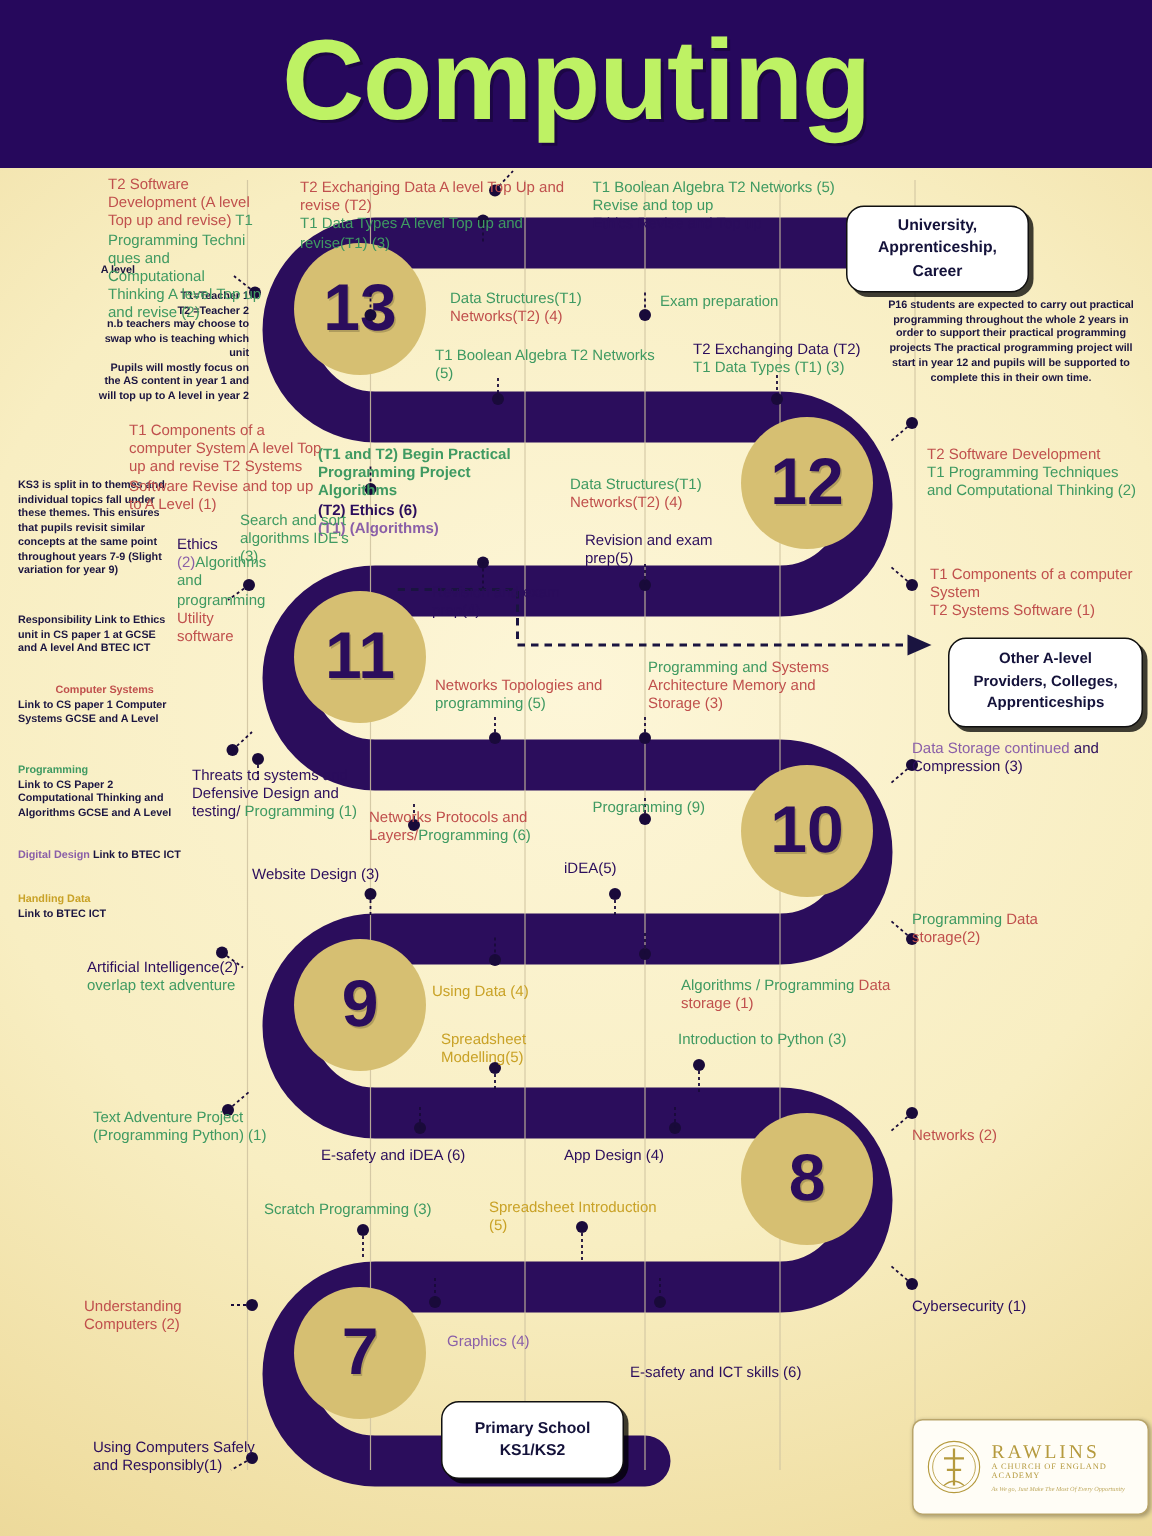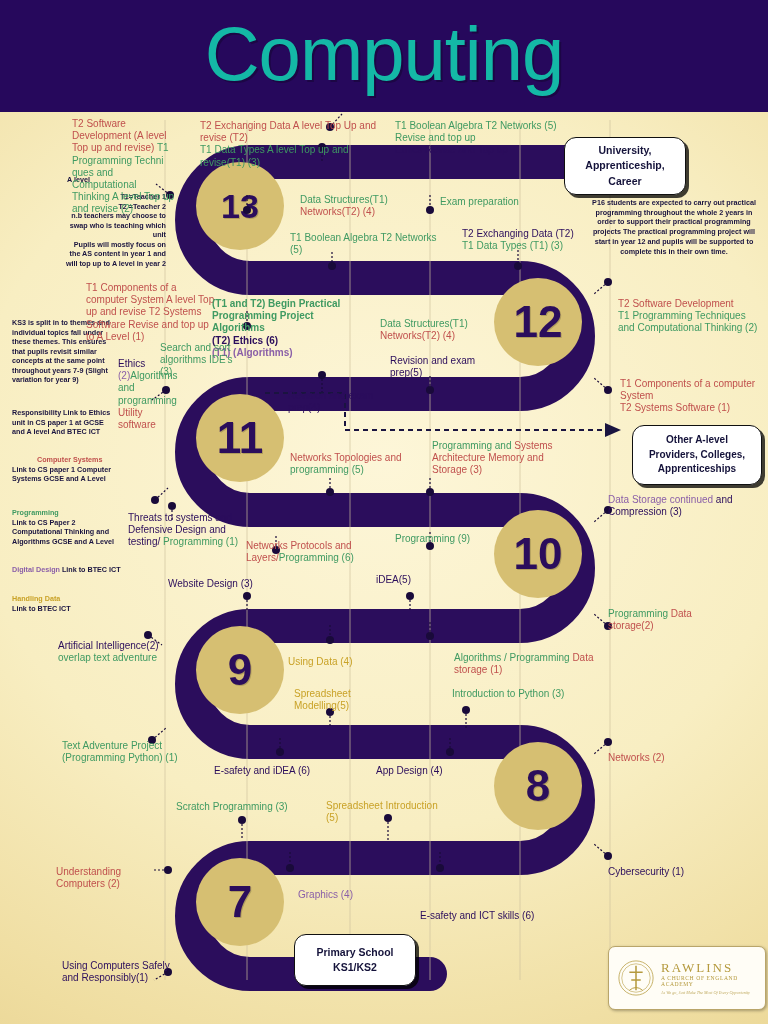--- a/index.html
+++ b/index.html
@@ -15,23 +15,23 @@
     background:
       radial-gradient(ellipse 120% 80% at 50% 45%, #fdf6d8 0%, #f8eec2 45%, #efdda0 75%, #e3cc87 100%);
   }
   
   .header{
     position:absolute;left:0;top:0;width:768px;height:112px;
     background:#26085c;
     display:flex;align-items:center;justify-content:center;
   }
   .header .title{
-    color:#14b8a6;
+    color:#bef264;
     font-size:76px;
-    font-weight:normal;
+    font-weight:bold;
     letter-spacing:-1px;
     line-height:1;
     margin-top:-4px;
     text-shadow:2px 2px 0 rgba(0,0,0,.25);
   }
   
   .snake{position:absolute;left:0;top:100px;width:768px;height:924px;}
   
   .ycircle{
     position:absolute;border-radius:50%;
@@ -141,21 +141,21 @@
     <g stroke="#cfc3a0" stroke-width="0.8" opacity="0.85">
       <line x1="165" y1="20" x2="165" y2="880"></line>
       <line x1="247" y1="20" x2="247" y2="880"></line>
       <line x1="350" y1="20" x2="350" y2="880"></line>
       <line x1="430" y1="20" x2="430" y2="880"></line>
       <line x1="520" y1="20" x2="520" y2="880"></line>
       <line x1="610" y1="20" x2="610" y2="880"></line>
     </g>
   </svg>
 
-  <div class="ycircle" style="left:196px;top:162px;width:88px;height:88px;font-size:34px;">
+  <div class="ycircle" style="left:196px;top:162px;width:88px;height:88px;font-size:44px;">
     <span>13</span>
   </div>
   <div class="ycircle" style="left:494px;top:278px;width:88px;height:88px;font-size:44px;">
     <span>12</span>
   </div>
   <div class="ycircle" style="left:196px;top:394px;width:88px;height:88px;font-size:44px;">
     <span>11</span>
   </div>
   <div class="ycircle" style="left:494px;top:510px;width:88px;height:88px;font-size:44px;">
     <span>10</span>

